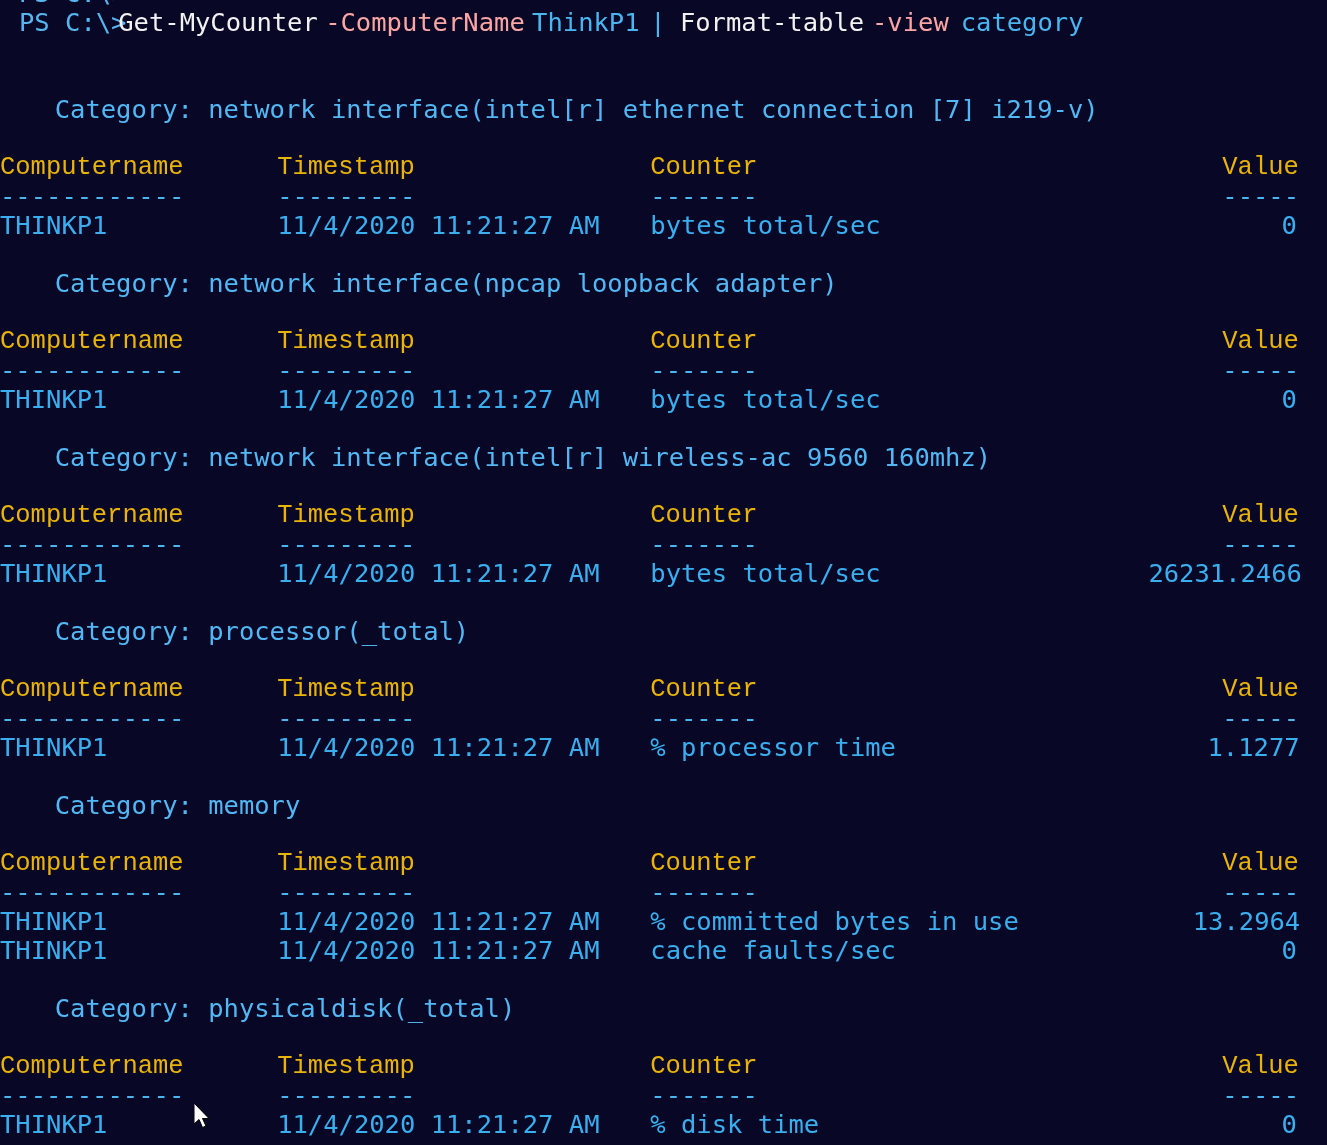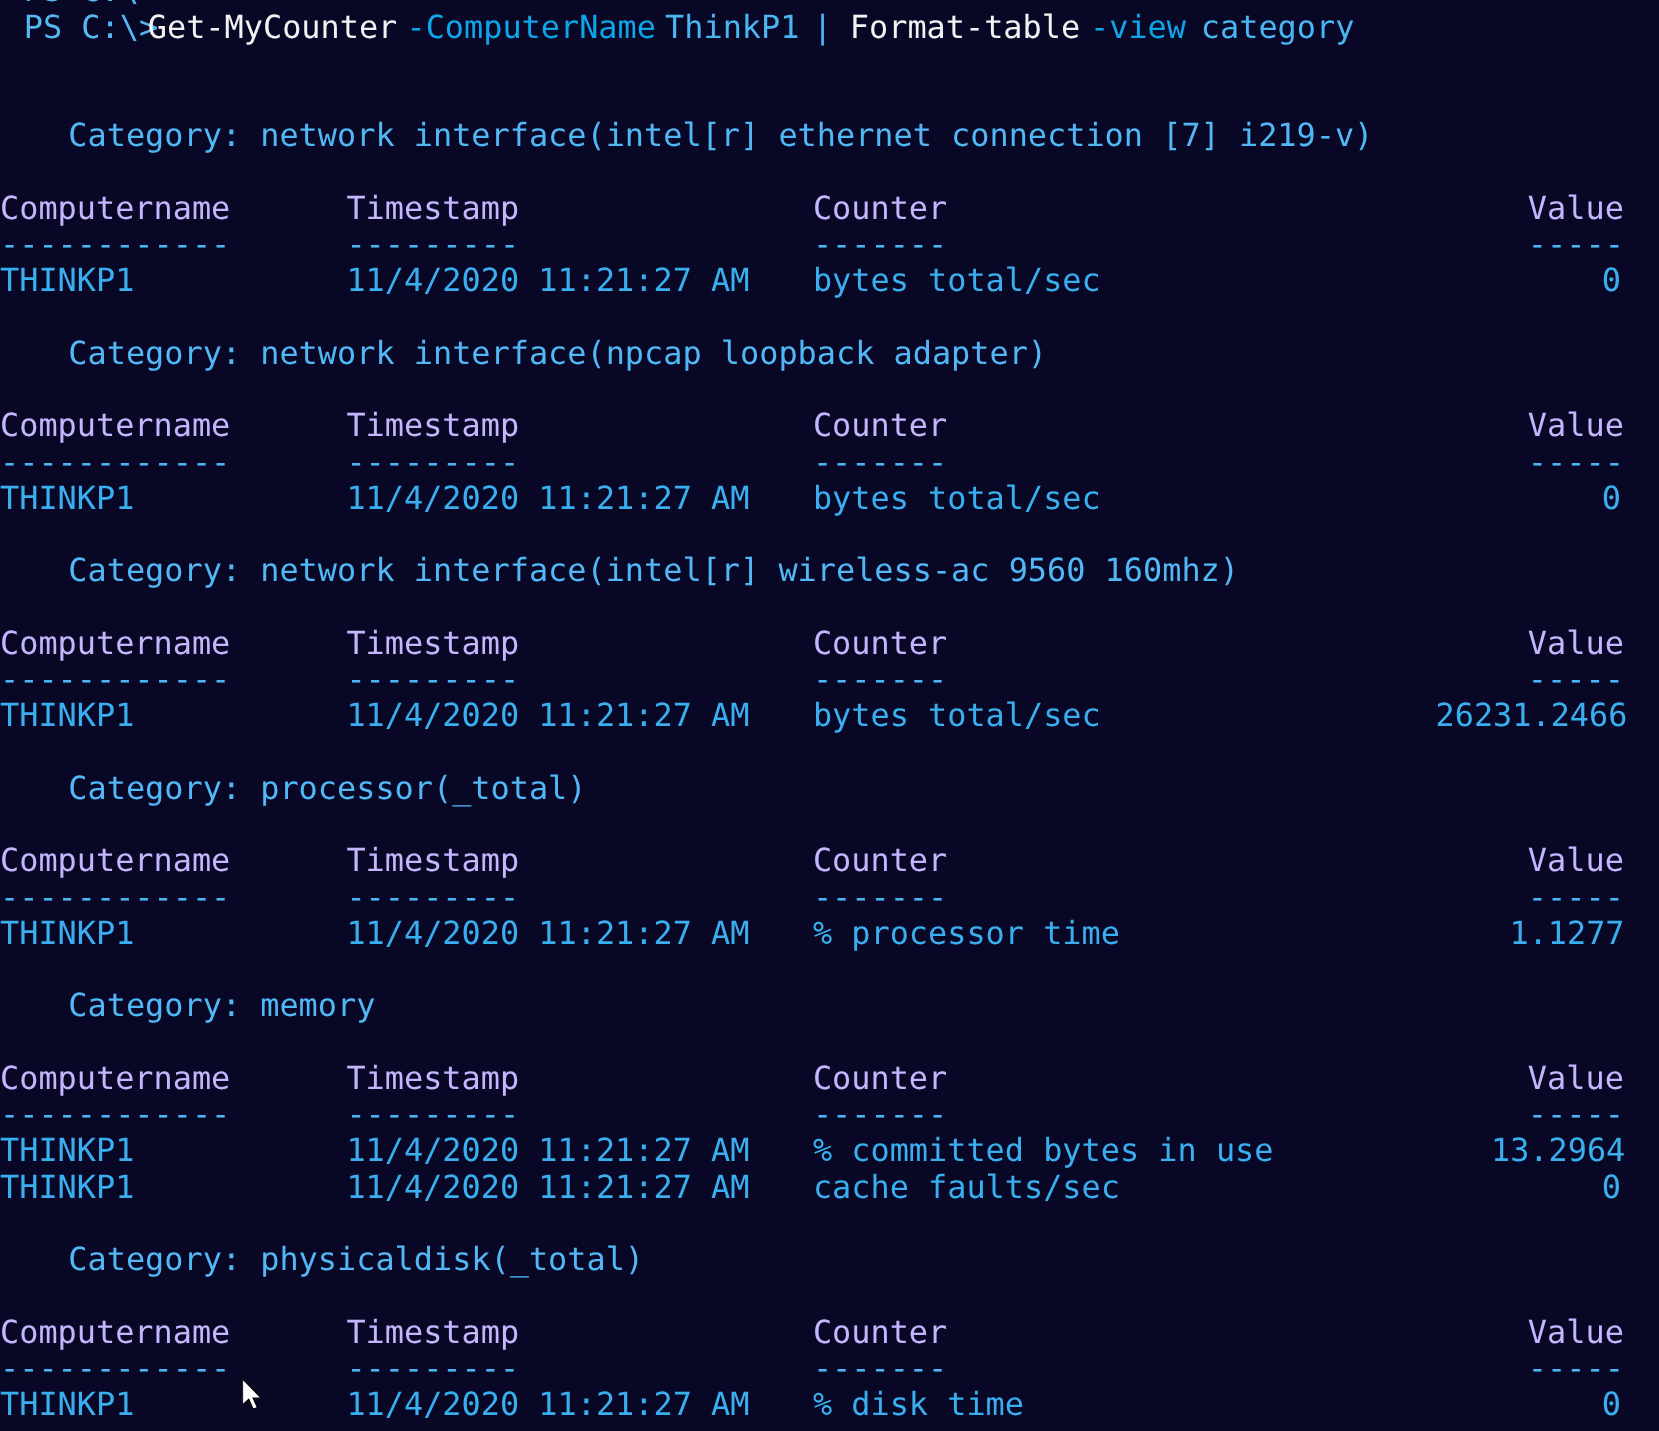--- a/index.html
+++ b/index.html
@@ -32,25 +32,25 @@
     height: 29px;
     white-space: pre;
     font-size: 25.5px;
     line-height: 29px;
     font-family: "DejaVu Sans Mono", "Liberation Mono", monospace;
   }
 
   
   .c-prompt   { color: #56b6f0; margin-left: 19px; }
   .c-cmd      { color: #f2f2f2; }
-  .c-param    { color: #0ea5e9; text-align: center; }
+  .c-param    { color: #fca5a5; text-align: center; }
   .c-arg      { color: #49b6f2; }
   .c-pipe     { color: #49b6f2; }
   .c-category { color: #52b8f5; }
-  .c-header   { color: #c4b5fd; }
+  .c-header   { color: #eab308; font-family: Liberation Mono, monospace; }
   .c-dash     { color: #49b6f2; }
   .c-data     { color: #3aaff0; }
 
   .cursor {
     position: absolute;
     width: 0;
     height: 0;
     pointer-events: none;
   }
   .cursor svg { display: block; }

